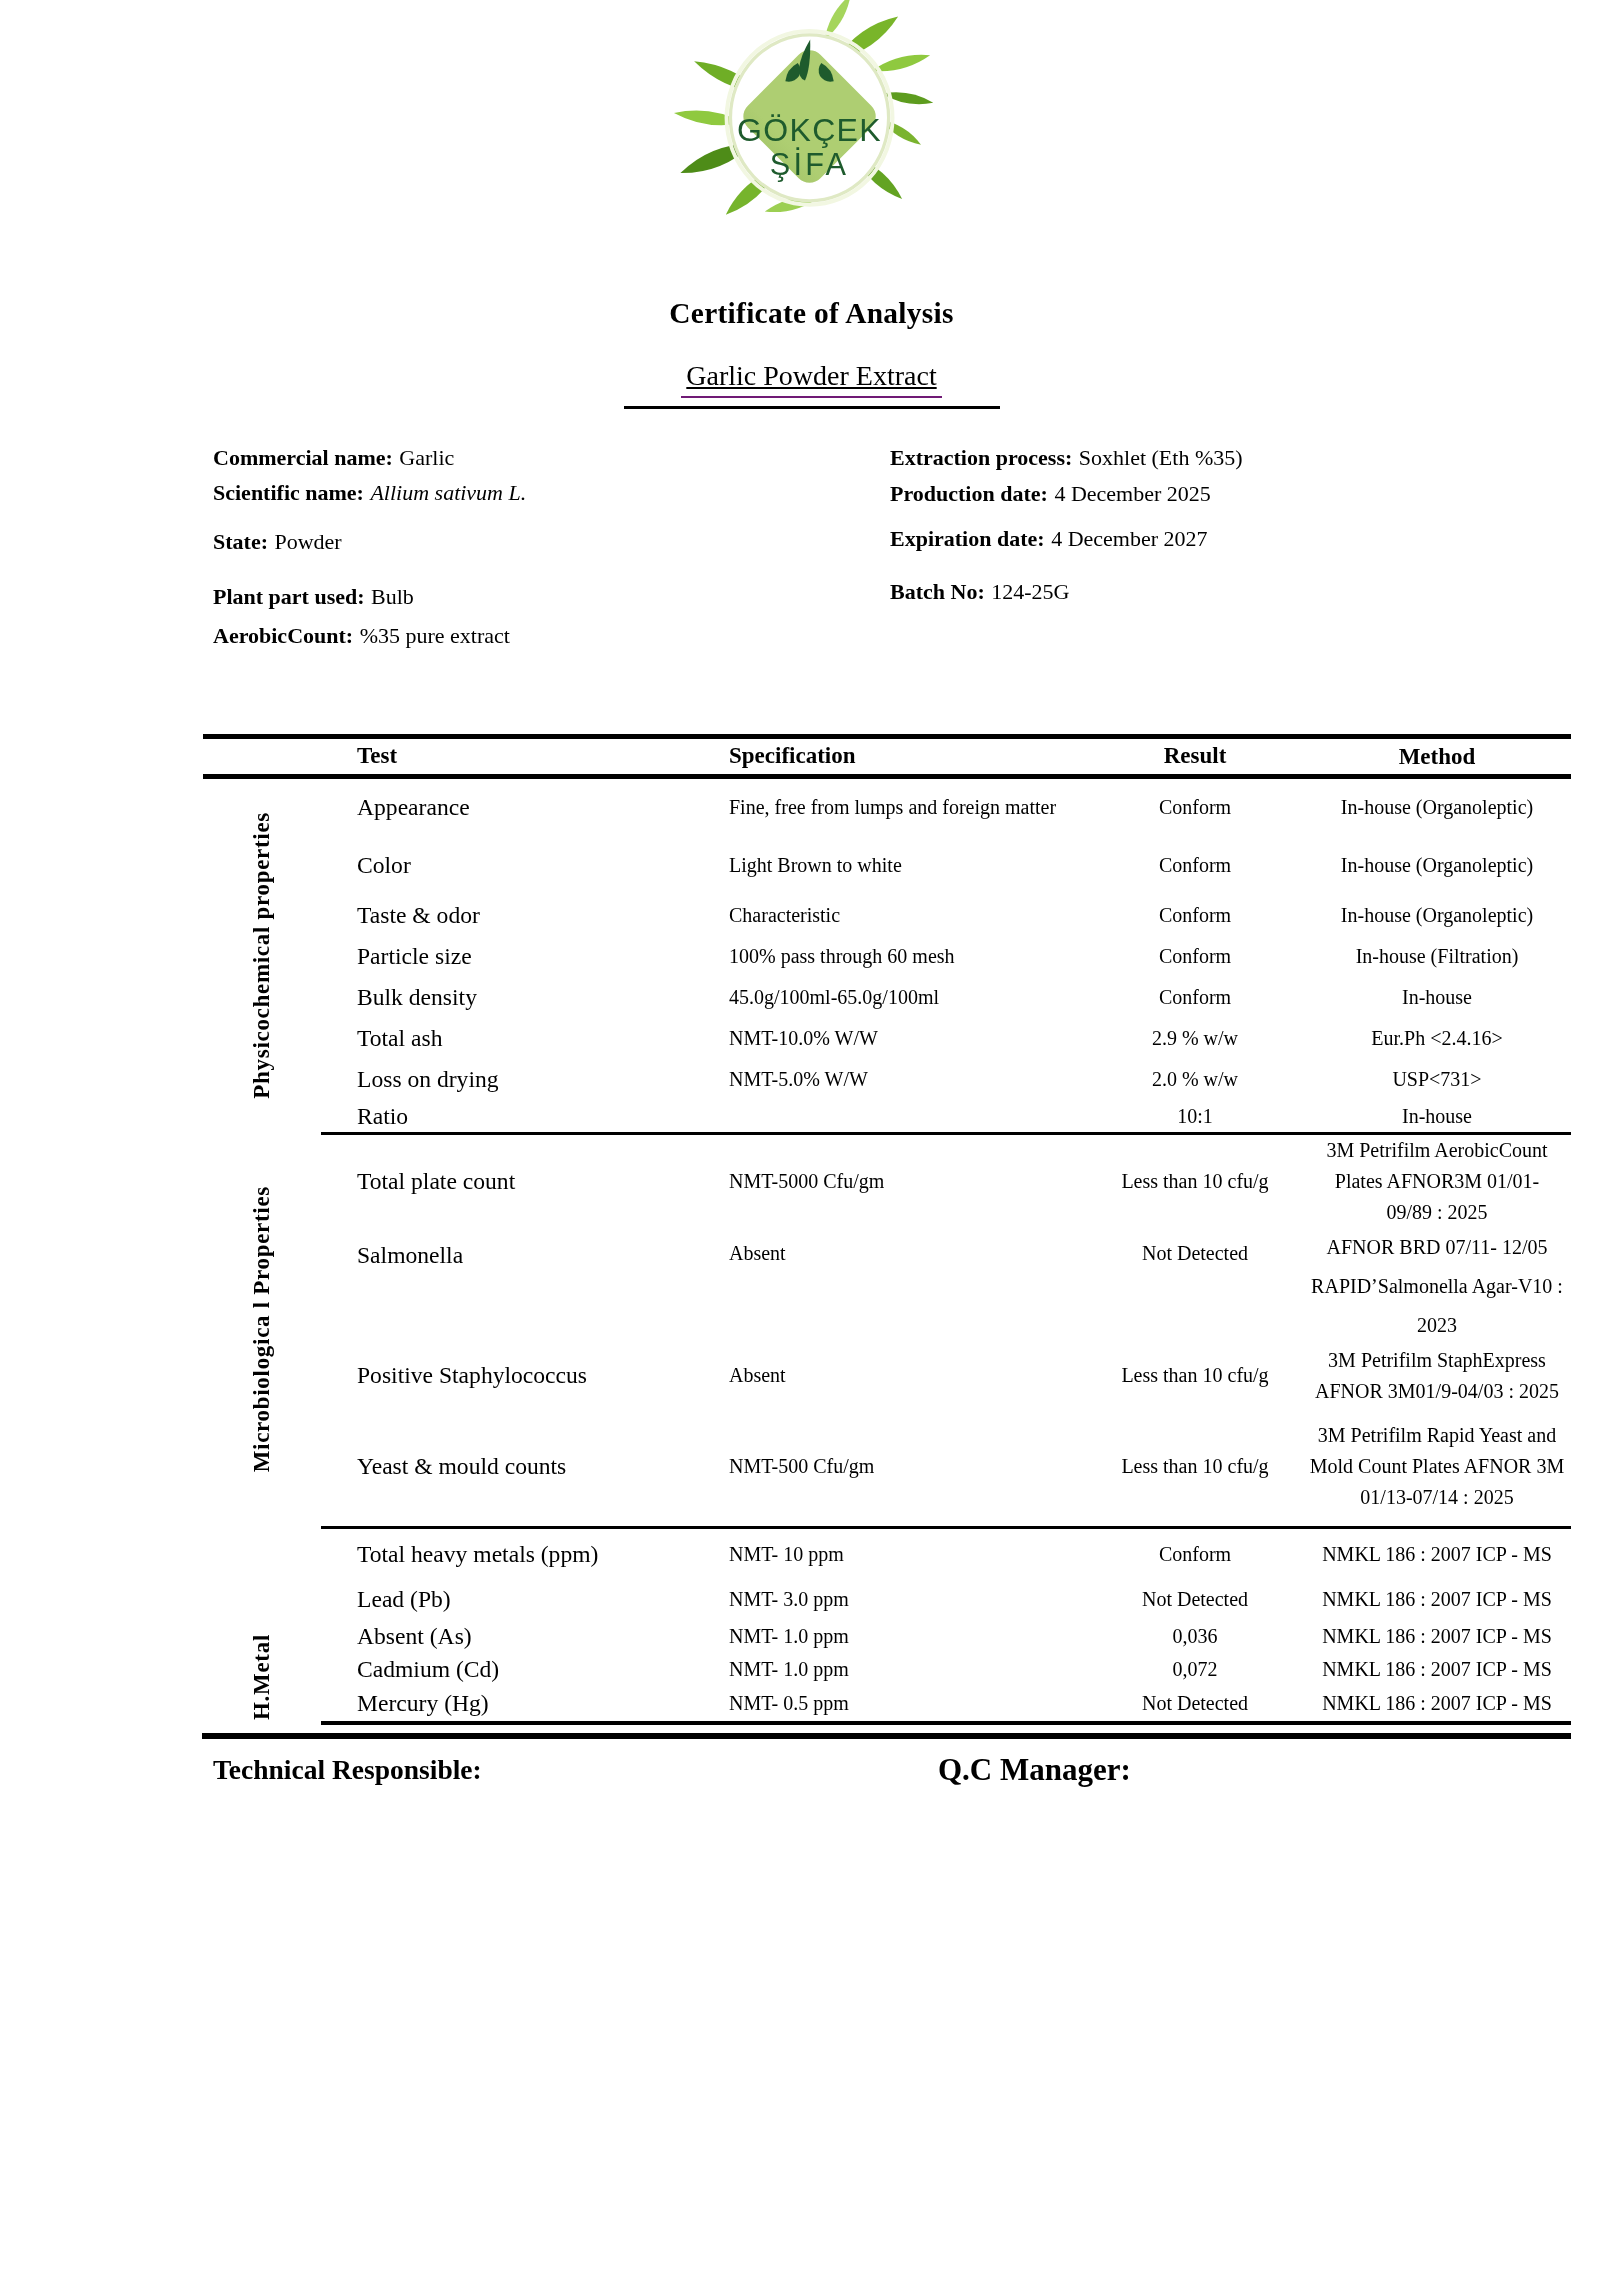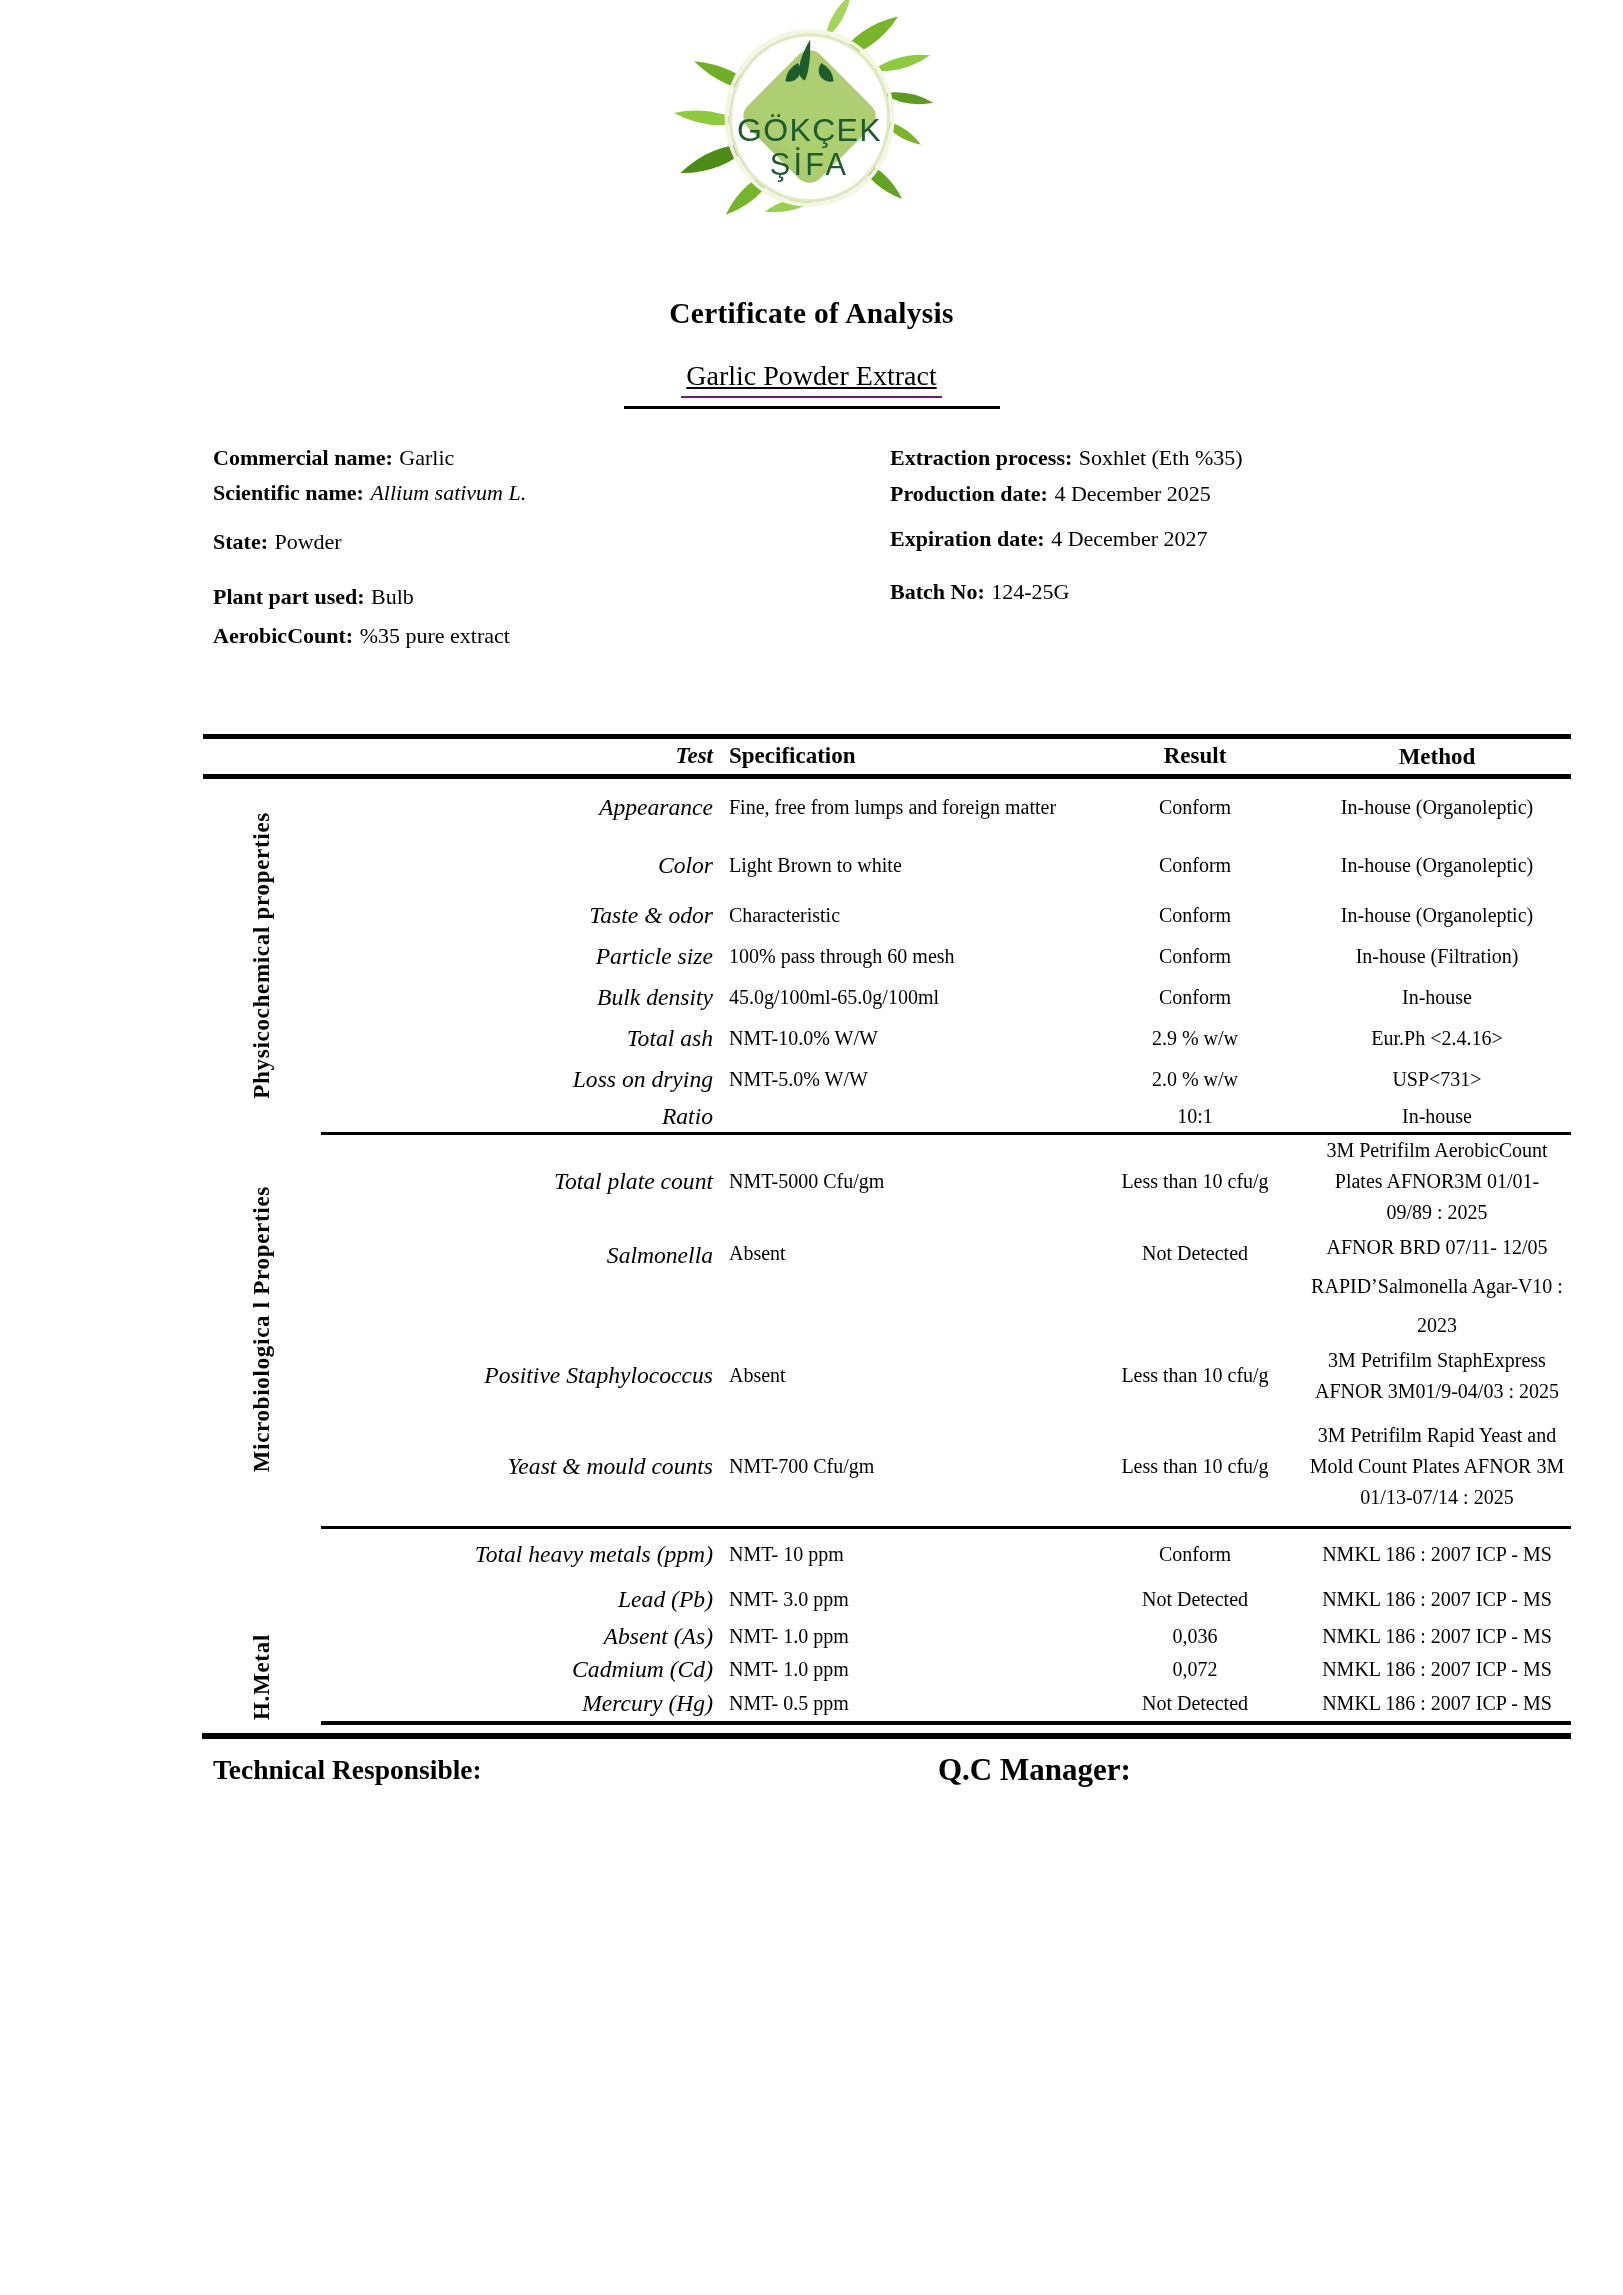--- a/index.html
+++ b/index.html
@@ -30,21 +30,21 @@
   .ival{margin-left:6.5px;}
   .ival.italic{font-style:italic;}
   
   .coa-table{
     margin-left:203px;margin-top:84px;width:1368px;
     border-collapse:collapse;table-layout:fixed;
     border-top:5.9px solid #000;
   }
   .coa-table th{font-size:23px;font-weight:bold;border-bottom:5.9px solid #000;}
   .coa-table tr.hdr{height:33px;}
-  .c-test{padding-left:36px;text-align:right;font-size:23.6px;font-style:italic;}
+  .c-test{padding-left:36px;text-align:left;font-size:23.6px;}
   th.c-test{font-size:23px;}
   .c-spec{padding-left:15px;text-align:left;font-size:20px;}
   th.c-spec{font-size:23px;}
   .c-result{text-align:center;font-size:20px;}
   .c-method{text-align:center;font-size:20px;white-space:pre-line;line-height:1.55;padding:0 3.9px;}
   th.c-result,th.c-method{font-size:23px;}
   .coa-table td{vertical-align:middle;}
   .c-label{vertical-align:middle;text-align:center;}
   .c-label.va-bottom{vertical-align:bottom;}
   .vlabel{
@@ -218,21 +218,21 @@
       </tr>
       <tr class="hp90">
         <td class="c-test">Positive Staphylococcus</td>
         <td class="c-spec">Absent</td>
         <td class="c-result">Less than 10 cfu/g</td>
         <td class="c-method">3M Petrifilm StaphExpress
 AFNOR 3M01/9-04/03 : 2025</td>
       </tr>
       <tr class="h185 sec-end">
         <td class="c-test">Yeast &amp; mould counts</td>
-        <td class="c-spec">NMT-700 Cfu/gm</td>
+        <td class="c-spec">NMT-500 Cfu/gm</td>
         <td class="c-result">Less than 10 cfu/g</td>
         <td class="c-method">3M Petrifilm Rapid Yeast and
 Mold Count Plates AFNOR 3M
 01/13-07/14 : 2025</td>
       </tr>
 
       <tr class="h78">
         <td class="c-label va-bottom" rowspan="5"><span class="vlabel">H.Metal</span></td>
         <td class="c-test">Total heavy metals (ppm)</td>
         <td class="c-spec">NMT- 10 ppm</td>

